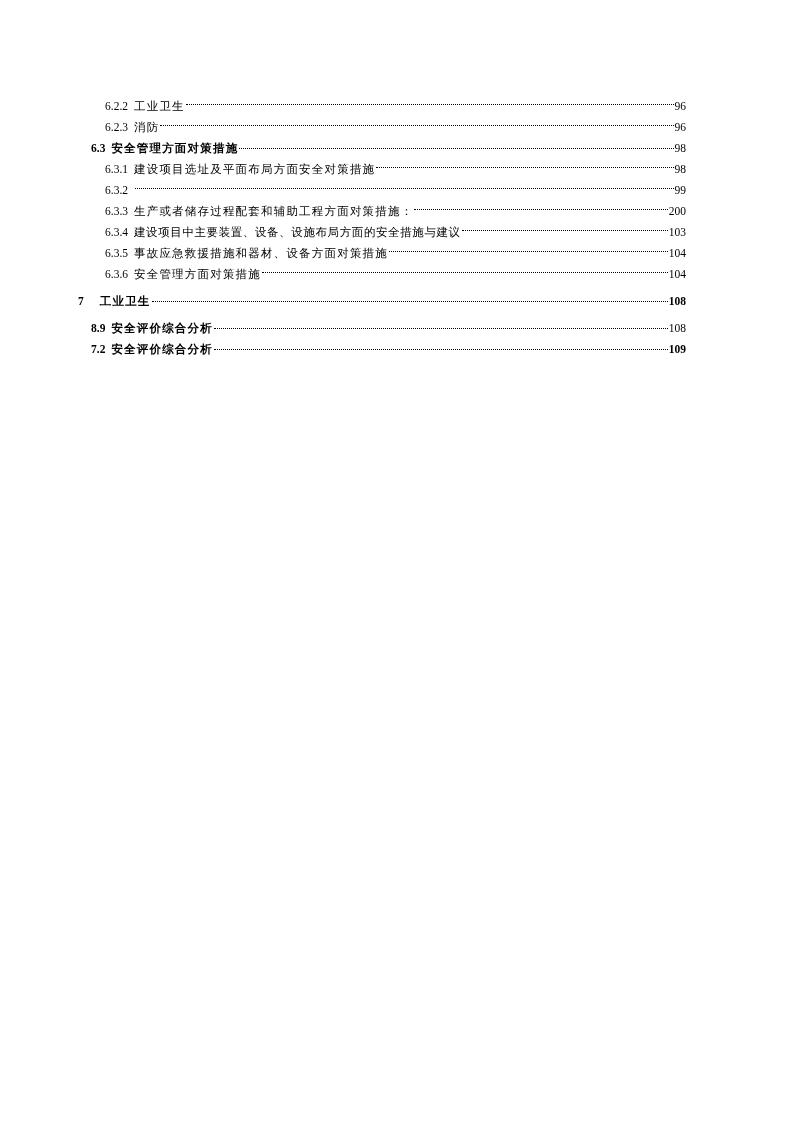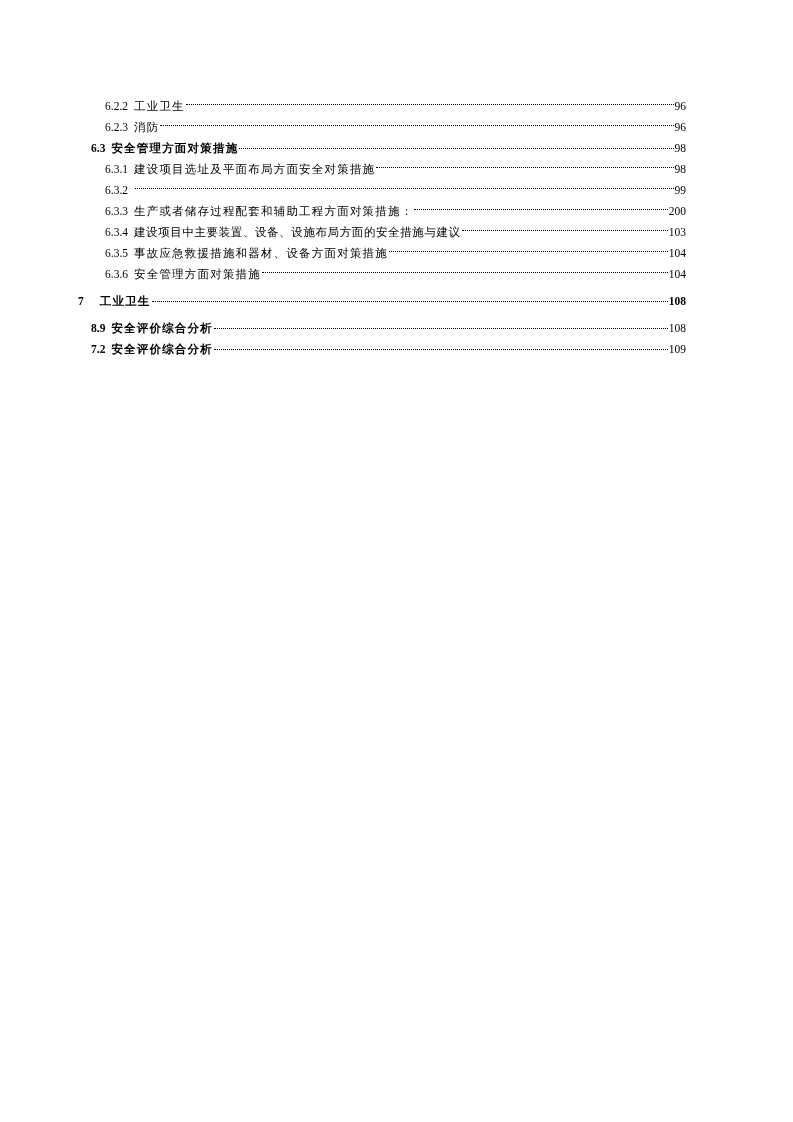--- a/index.html
+++ b/index.html
@@ -84,15 +84,15 @@
   <div class="entry lvl2 bold gap-top">
     <span class="num">8.9</span>
     <span class="title">安全评价综合分析</span>
     <span class="leader"></span>
     <span class="page" style="font-weight:normal">108</span>
   </div>
   <div class="entry lvl2 bold">
     <span class="num">7.2</span>
     <span class="title">安全评价综合分析</span>
     <span class="leader"></span>
-    <span class="page" style="font-weight:normal">109</span>
+    <span class="page" style="font-weight:bold">109</span>
   </div>
 </div>
 
 </body></html>

